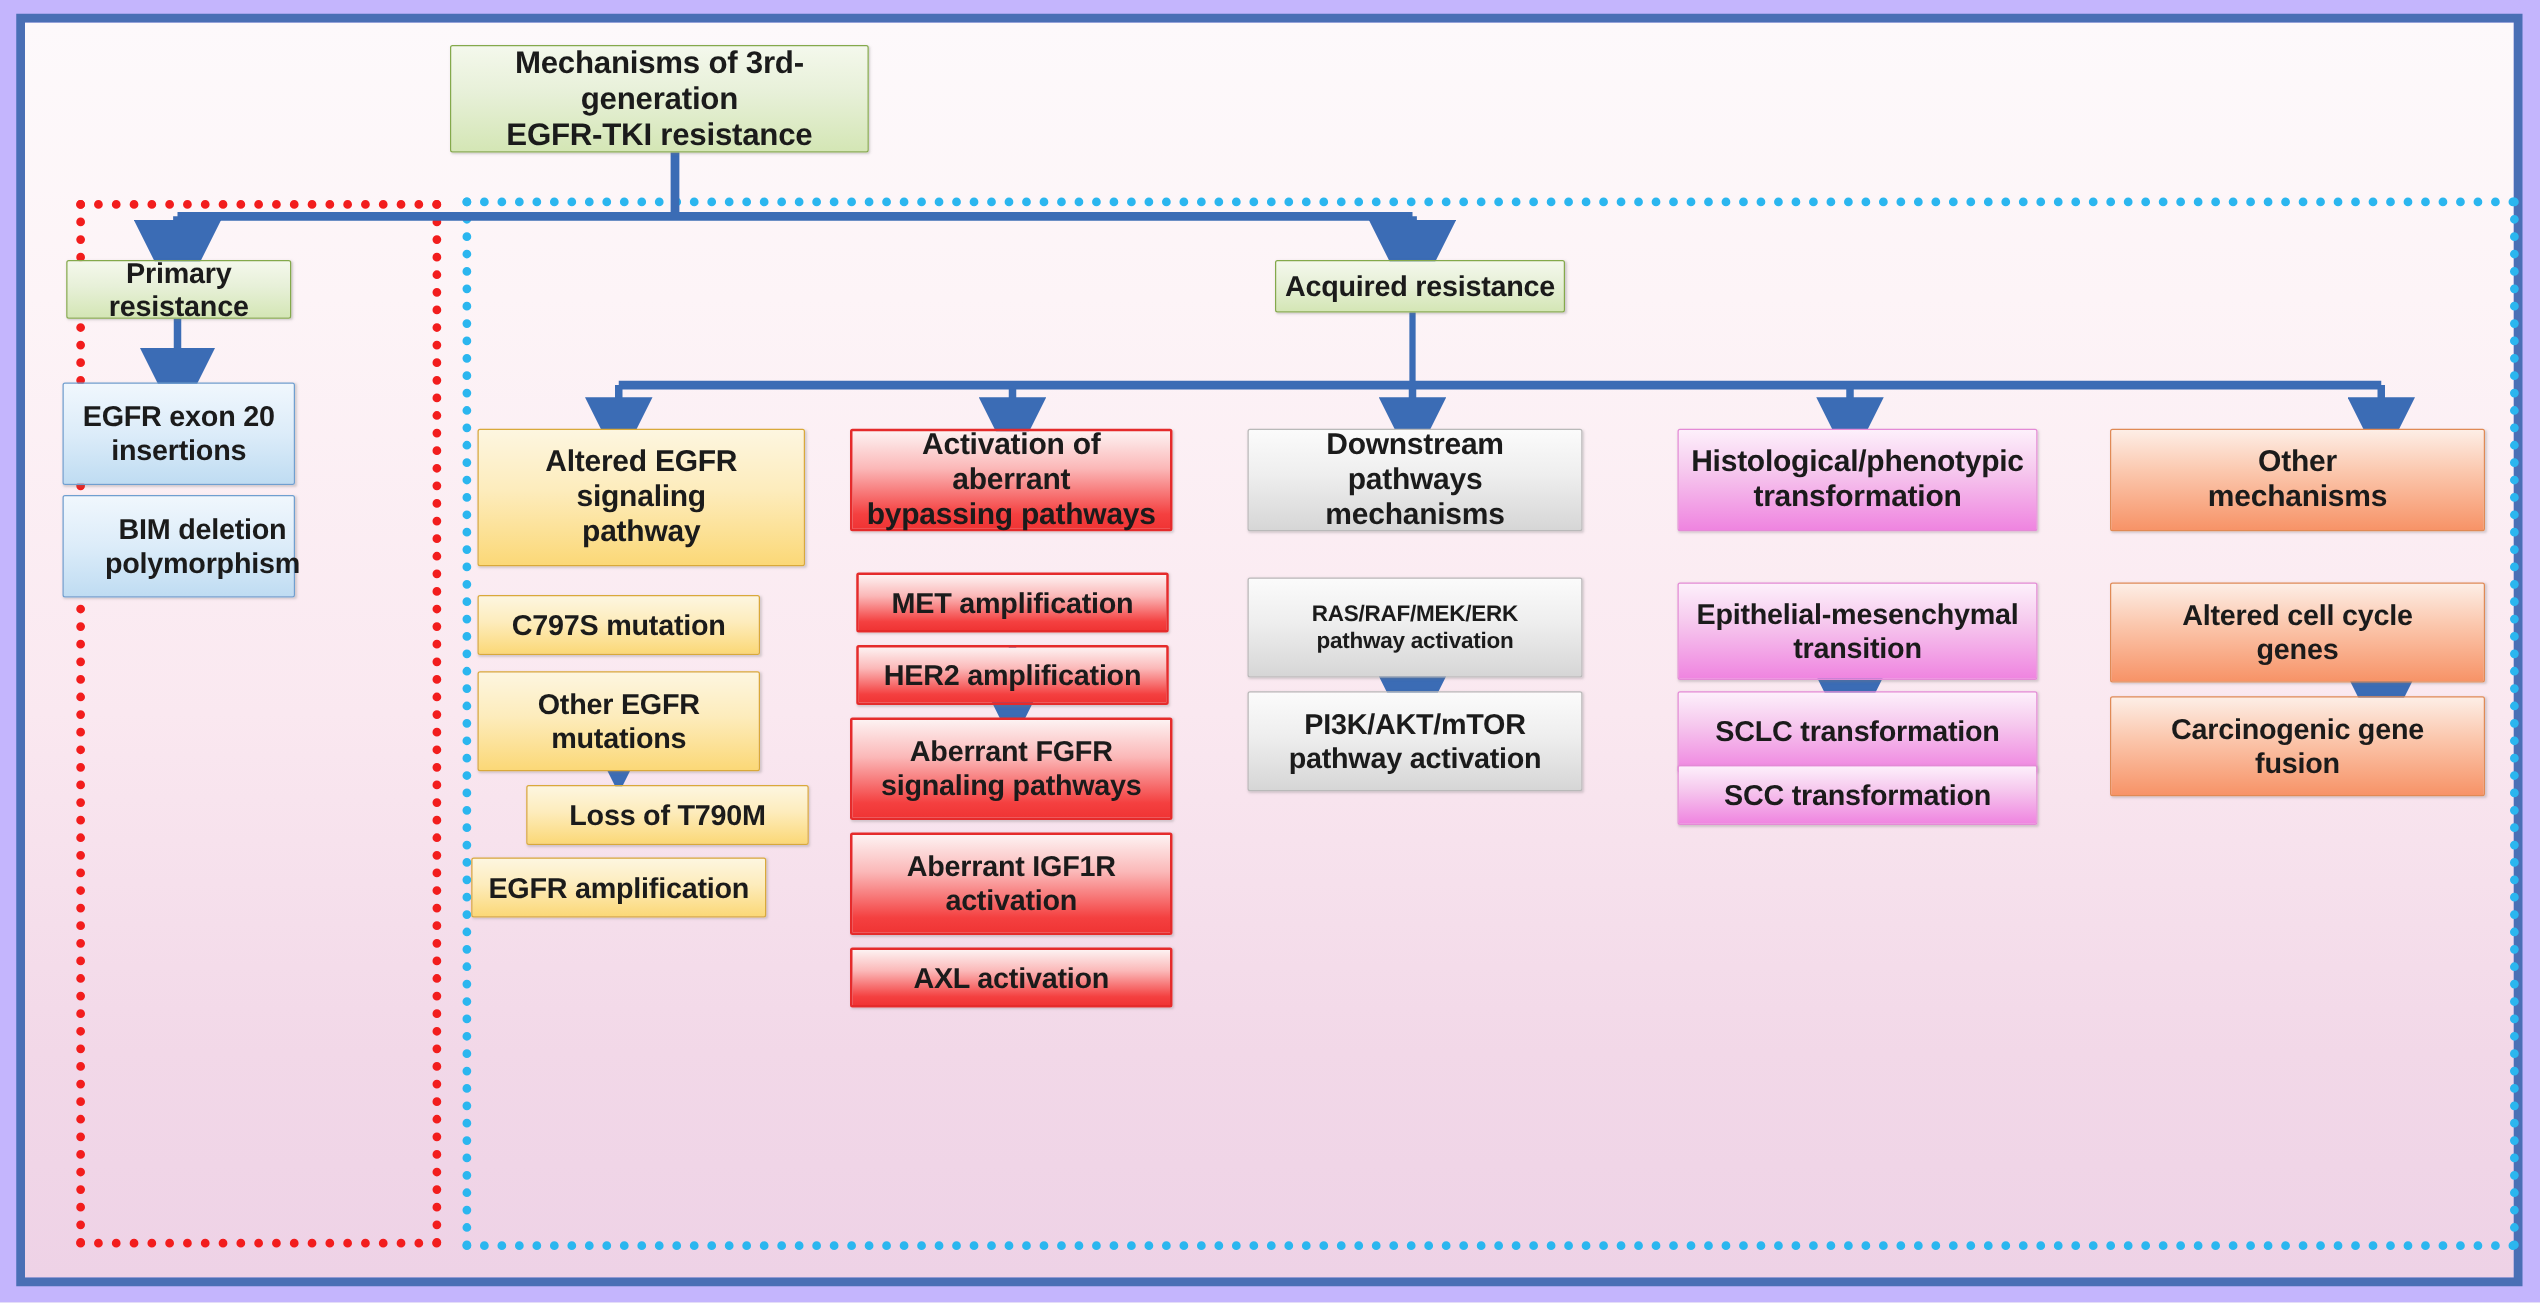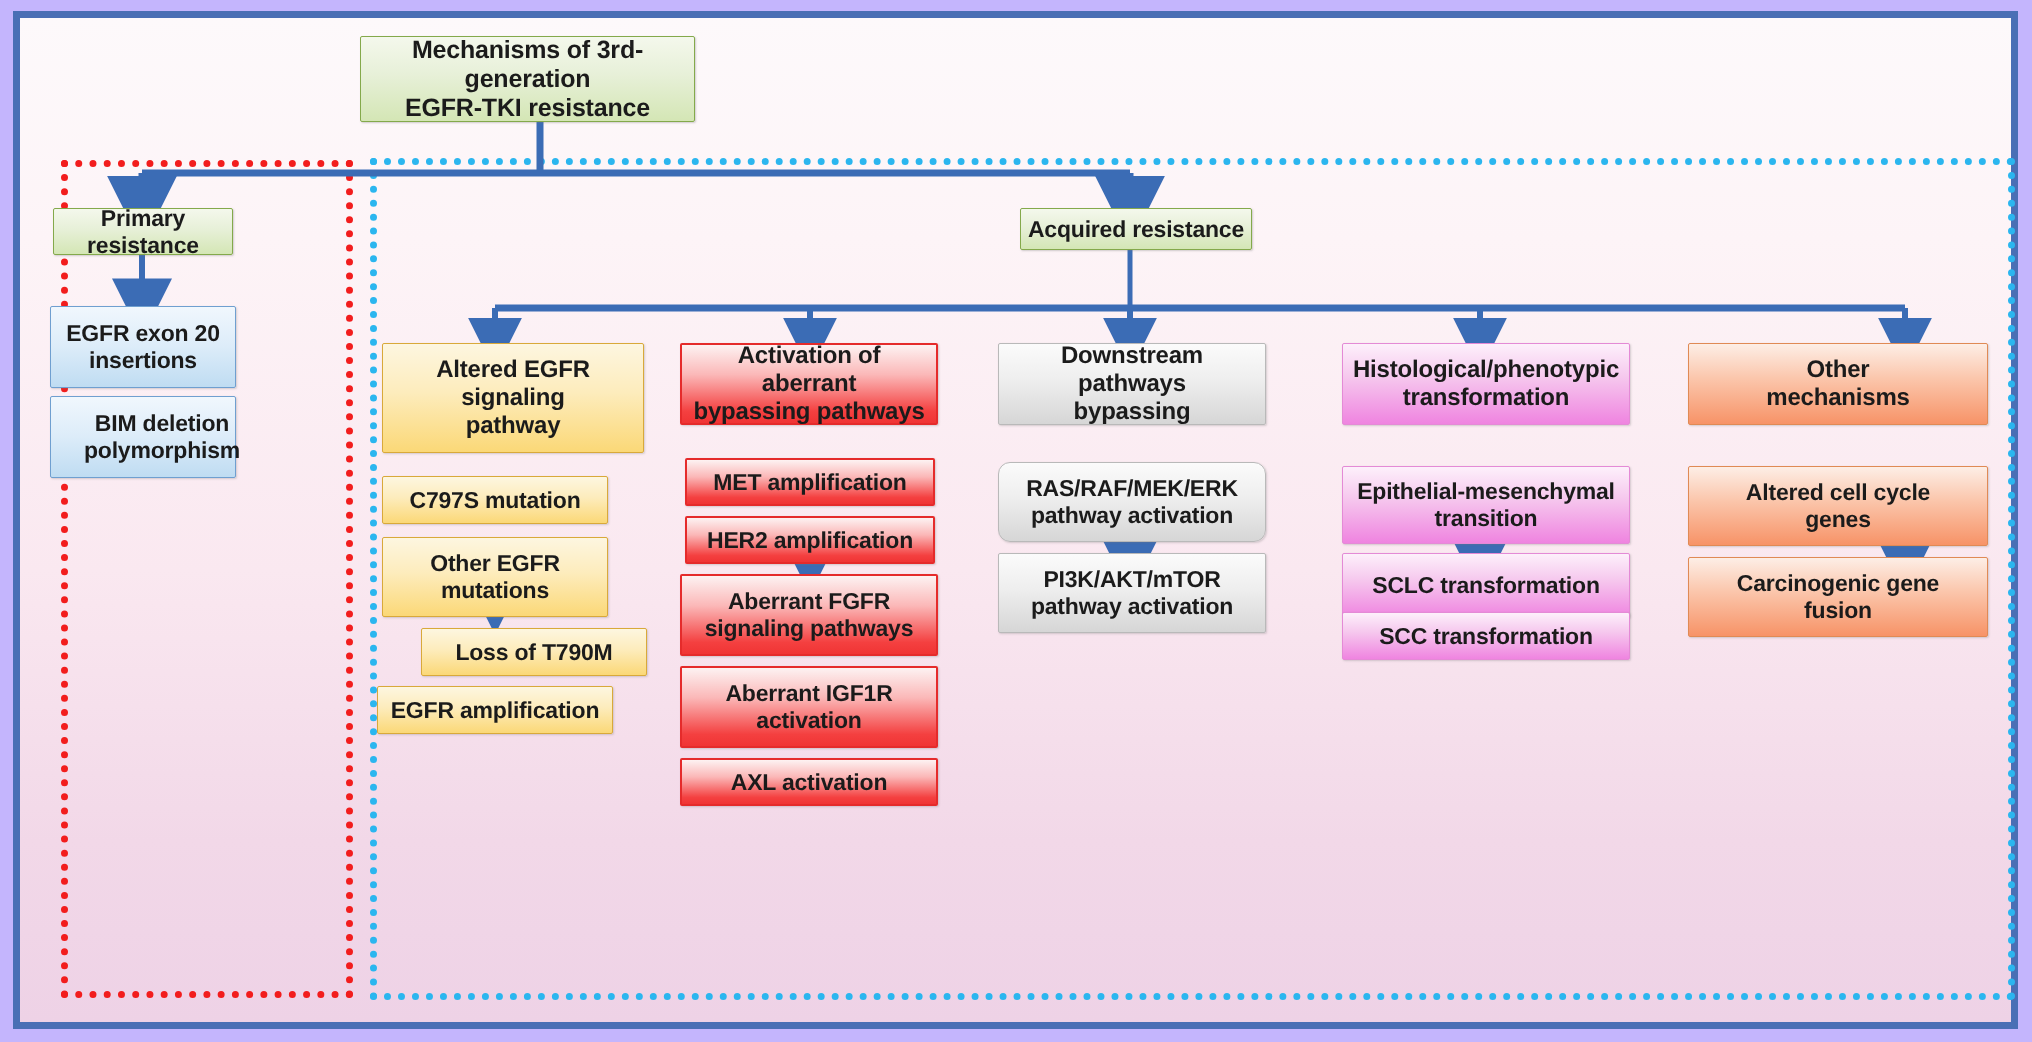--- a/index.html
+++ b/index.html
@@ -171,22 +171,22 @@
 bypassing pathways</div>
     <div class="node red" style="left:665px;top:440px;width:250px;height:48px;font-size:23px;">MET amplification</div>
     <div class="node red" style="left:665px;top:498px;width:250px;height:48px;font-size:23px;">HER2 amplification</div>
     <div class="node red" style="left:660px;top:556px;width:258px;height:82px;font-size:23px;white-space:pre-line;">Aberrant FGFR
 signaling pathways</div>
     <div class="node red" style="left:660px;top:648px;width:258px;height:82px;font-size:23px;white-space:pre-line;">Aberrant IGF1R
 activation</div>
     <div class="node red" style="left:660px;top:740px;width:258px;height:48px;font-size:23px;">AXL activation</div>
 
     <div class="node gray" style="left:978px;top:325px;width:268px;height:82px;font-size:24px;white-space:pre-line;">Downstream pathways
-bypassing</div>
-    <div class="node gray" style="left:978px;top:444px;width:268px;height:80px;font-size:23px;white-space:pre-line;border-radius:12px;">RAS/RAF/MEK/ERK
+mechanisms</div>
+    <div class="node gray" style="left:978px;top:444px;width:268px;height:80px;font-size:18px;white-space:pre-line;">RAS/RAF/MEK/ERK
 pathway activation</div>
     <div class="node gray" style="left:978px;top:535px;width:268px;height:80px;font-size:23px;white-space:pre-line;">PI3K/AKT/mTOR
 pathway activation</div>
 
     <div class="node magenta" style="left:1322px;top:325px;width:288px;height:82px;font-size:24px;white-space:pre-line;">Histological/phenotypic
 transformation</div>
     <div class="node magenta" style="left:1322px;top:448px;width:288px;height:78px;font-size:23px;white-space:pre-line;">Epithelial-mesenchymal
 transition</div>
     <div class="node magenta" style="left:1322px;top:535px;width:288px;height:65px;font-size:23px;">SCLC transformation</div>
     <div class="node magenta" style="left:1322px;top:594px;width:288px;height:48px;font-size:23px;">SCC transformation</div>

